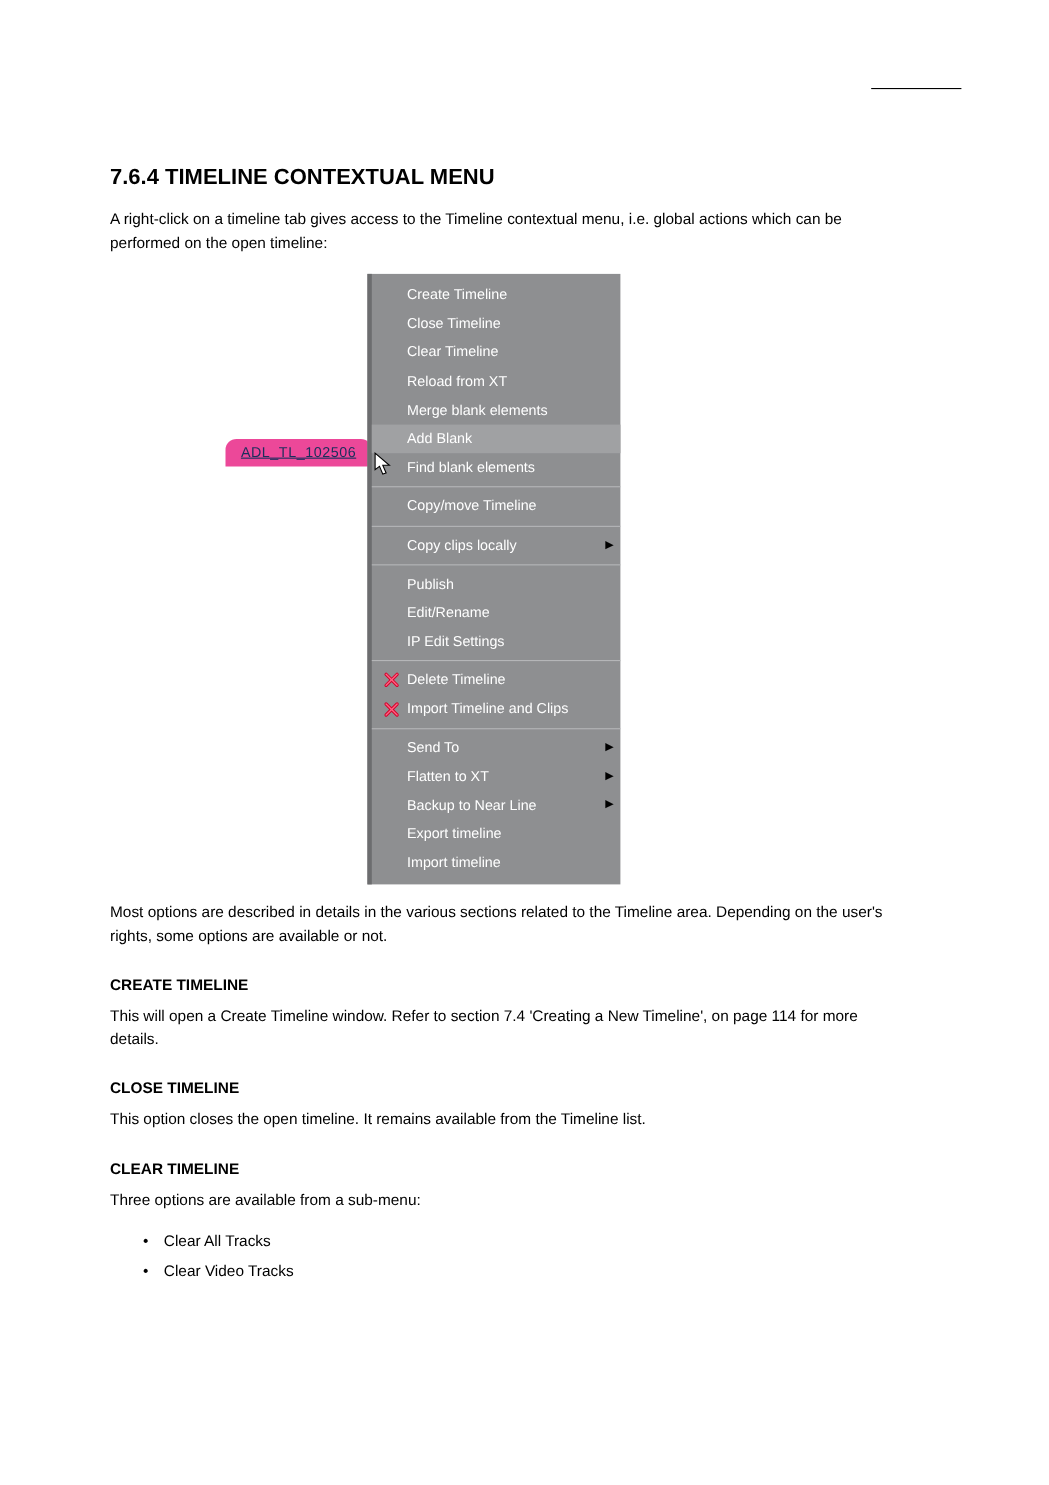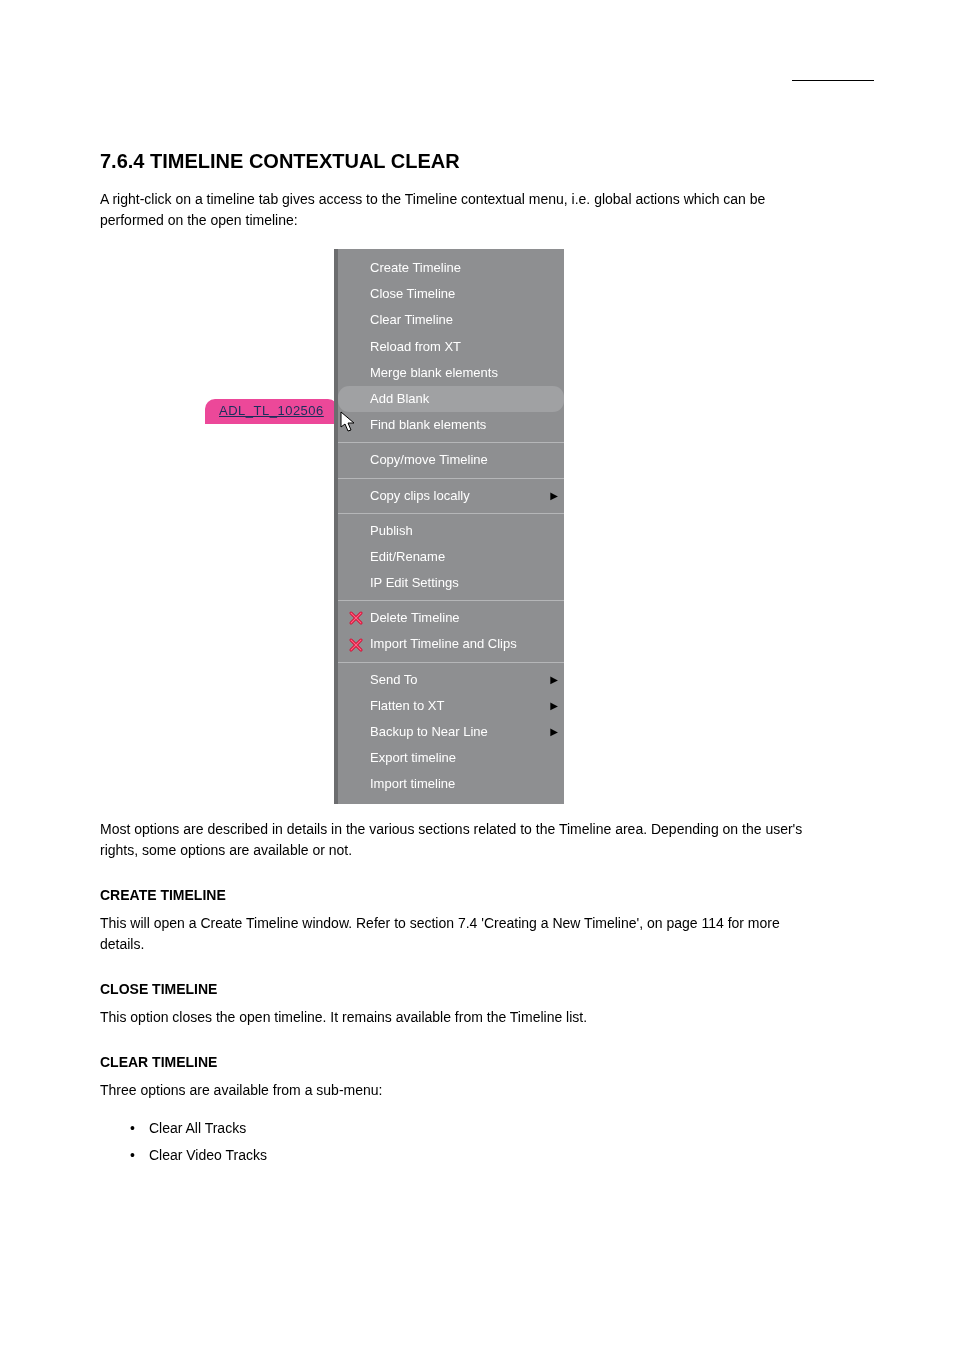--- a/index.html
+++ b/index.html
@@ -94,21 +94,20 @@
   }
   .menu-item {
     display: flex;
     align-items: center;
     padding: 4px 6px 4px 6px;
     position: relative;
     line-height: 1.4;
   }
   .menu-item.highlight {
     background: #a0a1a3;
-    border-radius: 11px;
   }
   .menu-icon {
     width: 24px;
     text-align: center;
     flex-shrink: 0;
   }
   .menu-label {
     flex: 1;
     padding-left: 2px;
     white-space: nowrap;
@@ -130,21 +129,21 @@
     content: "•";
     margin-right: 14px;
   }
 </style>
 </head>
 <body>
 
 <div class="page">
   <div class="header-bar"></div>
 
-  <h2 class="section-heading">7.6.4 TIMELINE CONTEXTUAL CLEAR</h2>
+  <h2 class="section-heading">7.6.4 TIMELINE CONTEXTUAL MENU</h2>
   <p class="body-text">A right-click on a timeline tab gives access to the Timeline contextual menu, i.e. global actions which can be performed on the open timeline:</p>
 
   <div class="figure-wrap">
     <div class="tab">ADL_TL_102506</div>
 
     <div class="context-menu" id="ctx-menu">
         <div class="menu-group">
           <div class="menu-item">
             <span class="menu-icon x-icon"></span>
             <span class="menu-label">Create Timeline</span>

